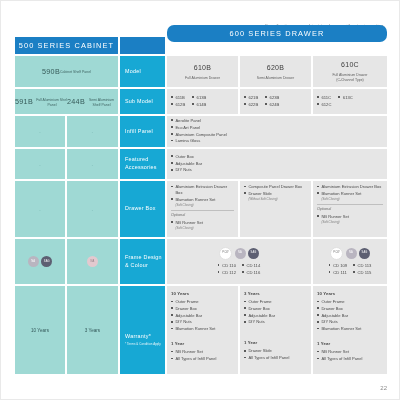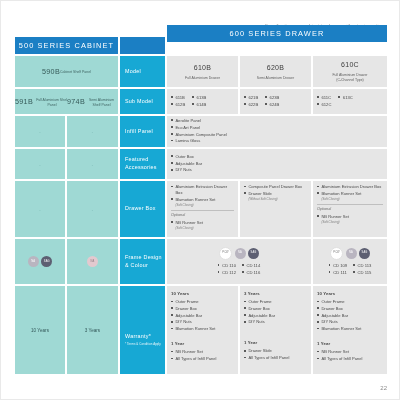--- a/index.html
+++ b/index.html
@@ -82,21 +82,21 @@
 </style>
 </head>
 <body>
 
 <div class="page">
 
   <div class="notice">Specifications are subject to change without prior notice.</div>
 
   <div class="abs hdr" style="left:14px;top:36px;width:103px;height:17px;">500 SERIES CABINET</div>
   <div class="abs hdr" style="left:119px;top:36px;width:45px;height:17px;background:#1b7fc4;"></div>
-  <div class="abs hdr" style="left:166px;top:24px;width:220px;height:17px;">600 SERIES DRAWER</div>
+  <div class="abs hdr" style="left:166px;top:24px;width:220px;height:17px;border-radius:7px;">600 SERIES DRAWER</div>
 
   <div class="abs rowlab" style="left:119px;top:55px;width:45px;height:31px;">
     <span>Model</span>
   </div>
   <div class="abs rowlab" style="left:119px;top:88px;width:45px;height:25px;">
     <span>Sub Model</span>
   </div>
   <div class="abs rowlab" style="left:119px;top:115px;width:45px;height:31px;">
     <span>Infill Panel</span>
   </div>
@@ -119,21 +119,21 @@
   <div class="abs tcell" style="left:14px;top:55px;width:103px;height:31px;">
     <div class="big">590B</div>
     <div class="sml">Cabinet Shelf Panel</div>
   </div>
 
   <div class="abs tcell" style="left:14px;top:88px;width:56px;height:25px;">
     <div class="big">591B</div>
     <div class="sml">Full Aluminium Shelf Panel</div>
   </div>
   <div class="abs tcell" style="left:66px;top:88px;width:51px;height:25px;">
-    <div class="big">974B</div>
+    <div class="big">244B</div>
     <div class="sml">Semi Aluminium Shelf Panel</div>
   </div>
 
   <div class="abs tcell" style="left:14px;top:115px;width:50px;height:31px;">
     <div class="dash">-</div>
   </div>
   <div class="abs tcell" style="left:66px;top:115px;width:51px;height:31px;">
     <div class="dash">-</div>
   </div>
 

